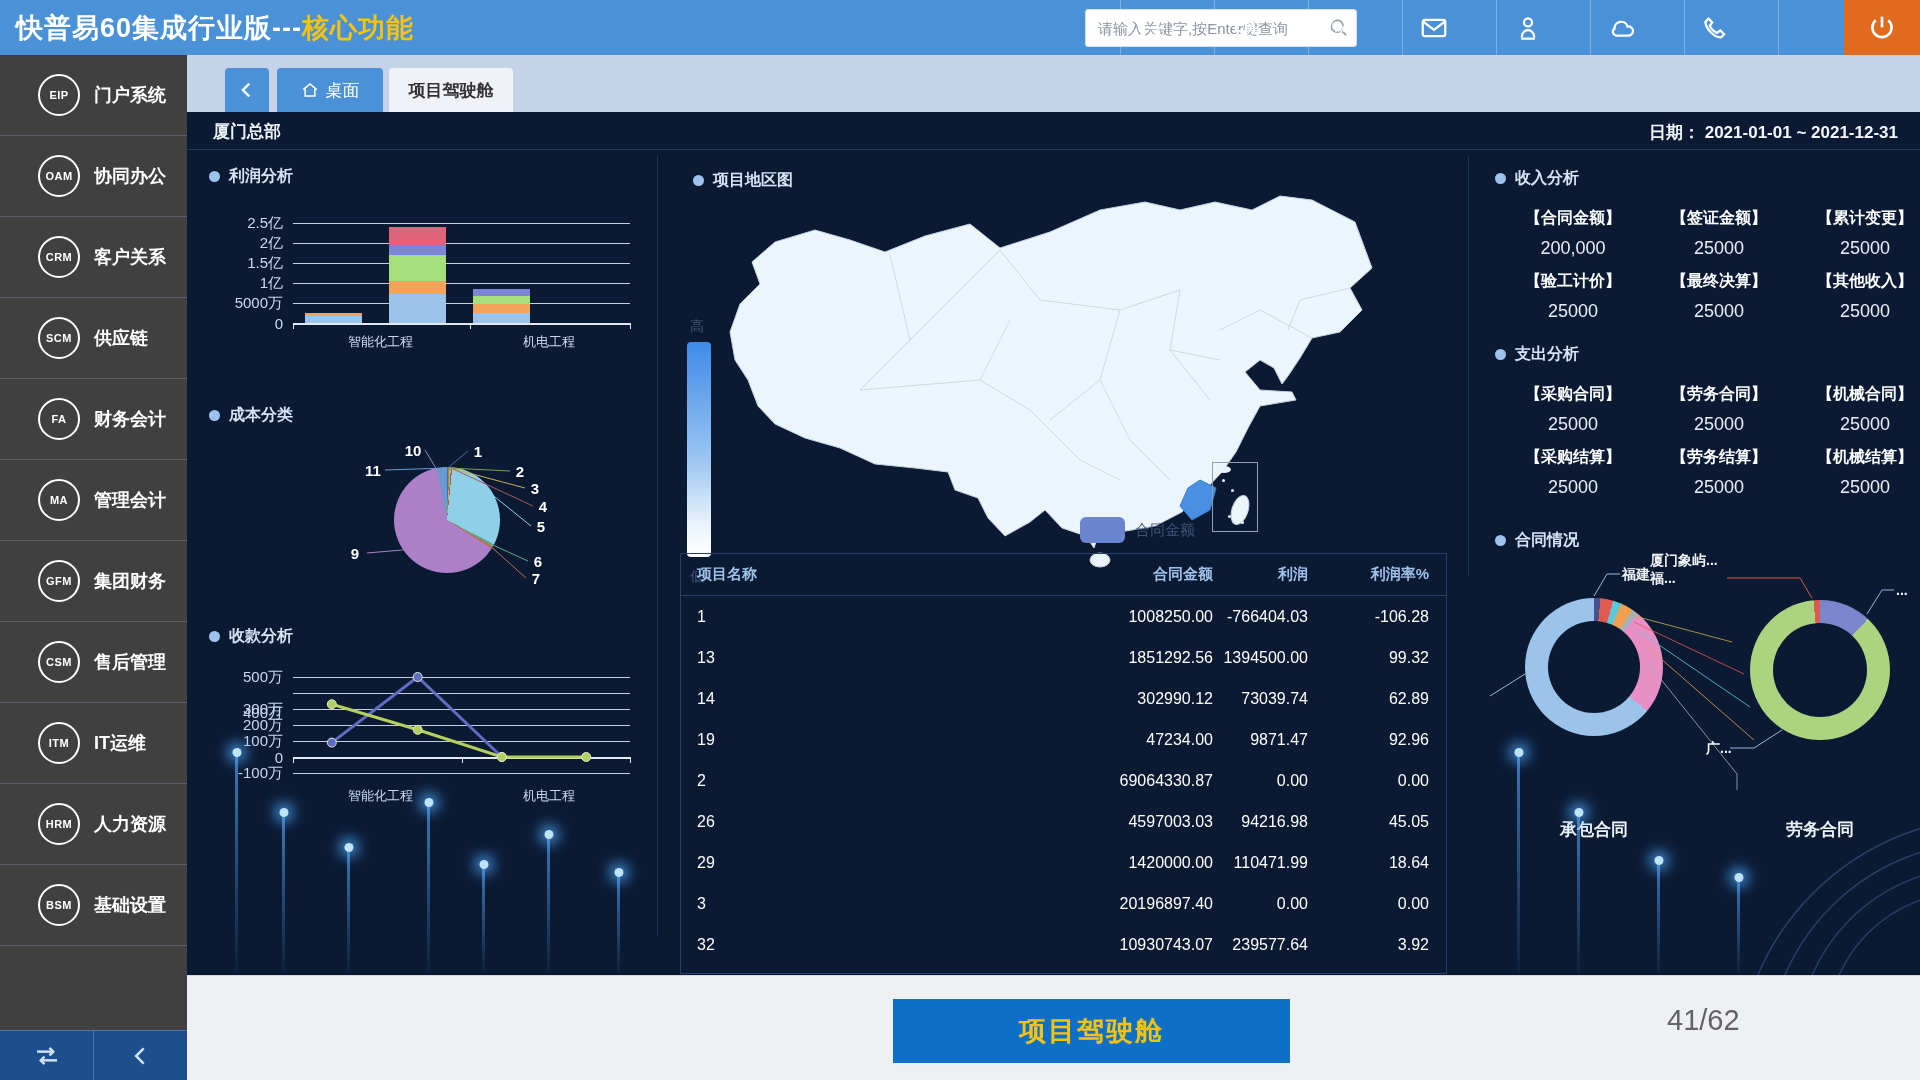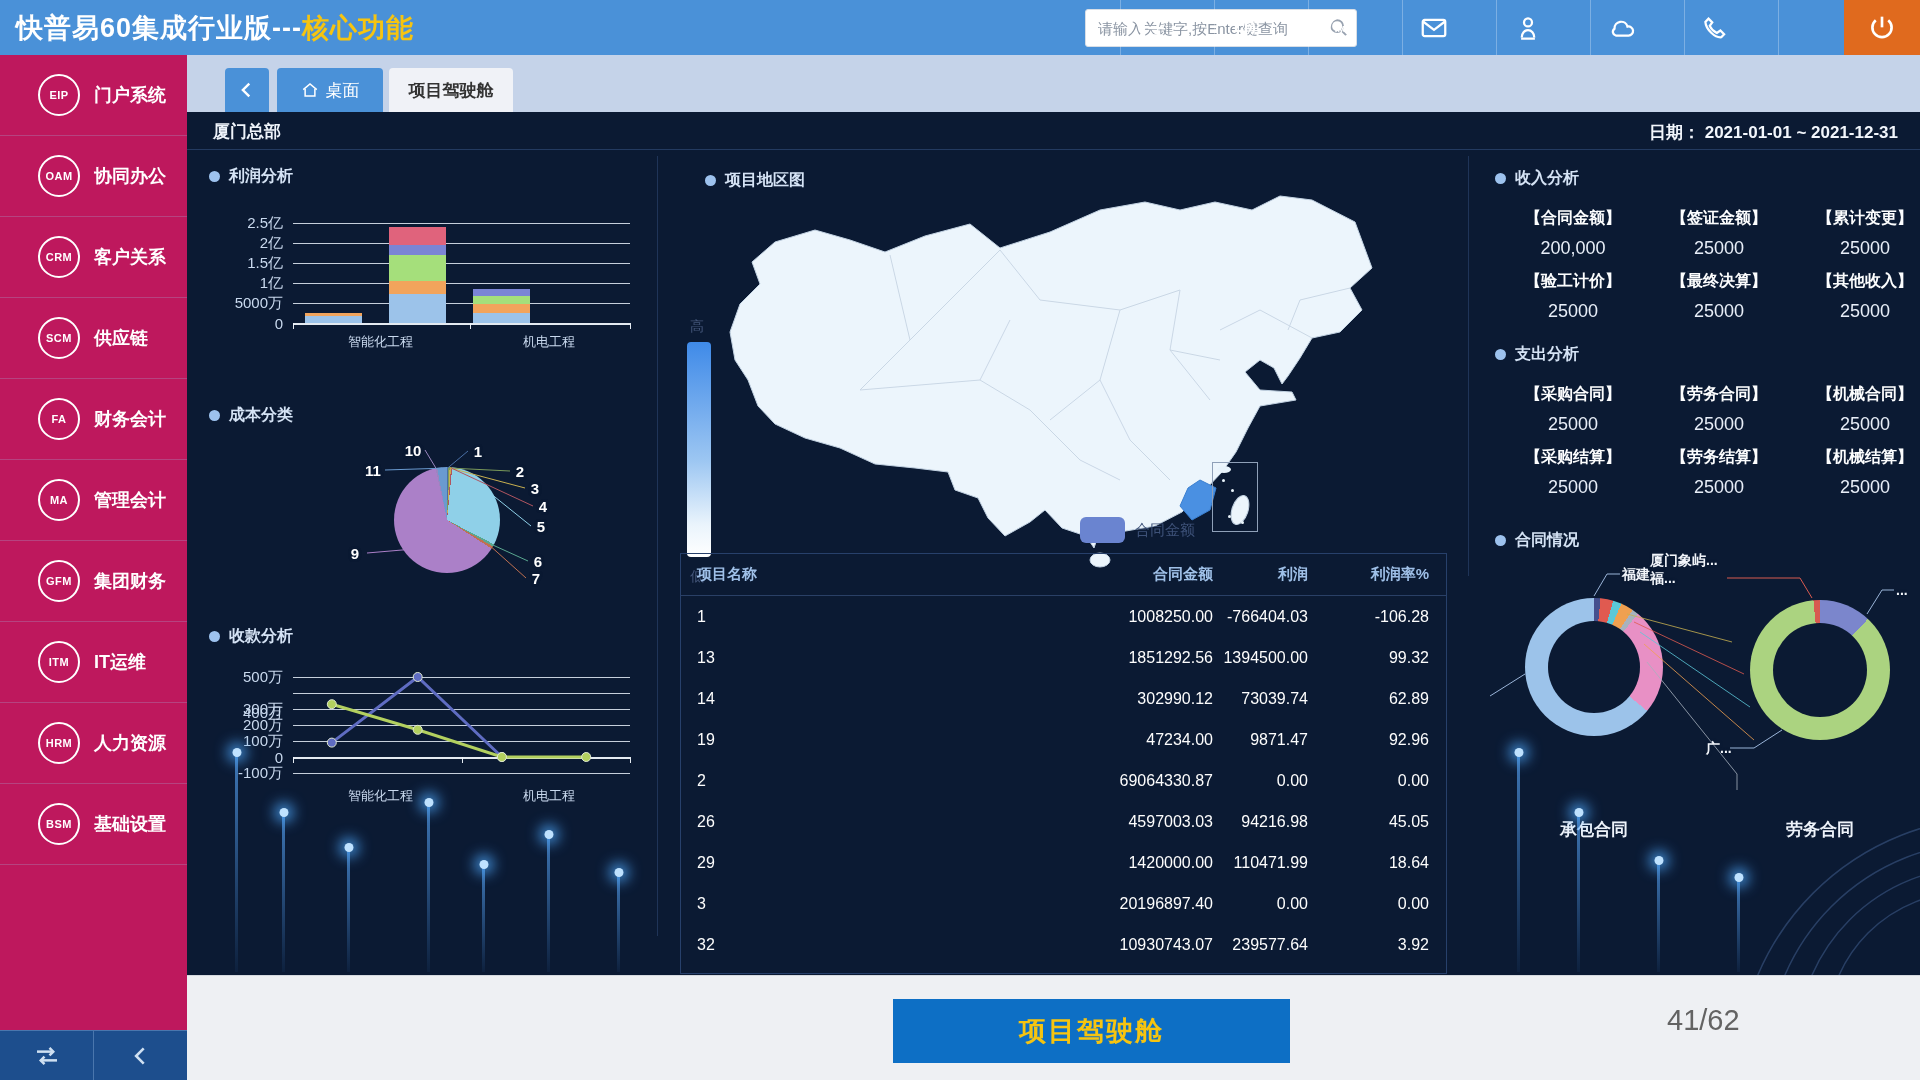--- a/index.html
+++ b/index.html
@@ -15,21 +15,21 @@
   .searchbox { position:absolute; left:1085px; top:9px; width:272px; height:38px; background:#fff; border:1px solid #d8dee6; border-radius:3px; display:flex; align-items:center; }
   .searchbox input { flex:1; border:none; outline:none; font-size:15px; color:#333; padding:0 4px 0 12px; background:transparent; font-family:inherit; }
   .searchbox input::placeholder { color:#8a94a2; }
   .searchbox .s-icon { width:34px; display:flex; justify-content:center; }
   #topIcons { position:absolute; right:0; top:0; height:55px; display:flex;gap:32px; }
   .top-icon { width:62px; height:55px; display:flex; align-items:center; justify-content:center; border-left:1px solid rgba(255,255,255,0.28); cursor:pointer; }
   .top-icon.blank { width:34px; }
   .top-icon.power { width:76px; background:#e06a1e; border-left:none; }
 
   
-  #sidebar { position:absolute; left:0; top:55px; width:187px; height:1025px; background:#be185d; z-index:20; }
+  #sidebar { position:absolute; left:0; top:55px; width:187px; height:1025px; background:#404040; z-index:20; }
   .side-item { position:relative; height:81px; display:flex; align-items:center; border-bottom:1px solid rgba(160,195,235,0.25); cursor:pointer; }
   .side-item .circ { width:42px; height:42px; margin-left:38px; border:2px solid #ffffff; border-radius:50%; color:#fff; font-size:11px; font-weight:bold; display:flex; align-items:center; justify-content:center; letter-spacing:0.5px; }
   .side-item .lbl { margin-left:14px; color:#ffffff; font-size:18px; font-weight:bold; }
   .side-item.active { box-shadow:inset 0 0 0 3px #e8821e; }
   #sideFooter { position:absolute; left:0; top:1030px; width:187px; height:50px; background:#1d4e8d; border-top:1px solid rgba(160,195,235,0.35); display:flex; z-index:21; }
   .sf-btn { flex:1; display:flex; align-items:center; justify-content:center; cursor:pointer; }
   .sf-btn:first-child { border-right:1px solid rgba(160,195,235,0.35); }
 
   
   #tabbar { position:absolute; left:187px; top:55px; width:1733px; height:57px; background:#c5d3e9; z-index:10; }
@@ -194,20 +194,24 @@
         <span class="circ">FA</span>
         <span class="lbl">财务会计</span>
       </div>
       <div class="side-item">
         <span class="circ">MA</span>
         <span class="lbl">管理会计</span>
       </div>
       <div class="side-item">
         <span class="circ">GFM</span>
         <span class="lbl">集团财务</span>
+      </div>
+      <div class="side-item">
+        <span class="circ">CSM</span>
+        <span class="lbl">售后管理</span>
       </div>
       <div class="side-item">
         <span class="circ">ITM</span>
         <span class="lbl">IT运维</span>
       </div>
       <div class="side-item">
         <span class="circ">HRM</span>
         <span class="lbl">人力资源</span>
       </div>
       <div class="side-item">
@@ -362,21 +366,21 @@
             <circle cx="208.7" cy="109.8" r="4.5" fill="#b3d05f" stroke="#dfe8d0" stroke-width="1"></circle>
             <circle cx="292.9" cy="137.0" r="4.5" fill="#b3d05f" stroke="#dfe8d0" stroke-width="1"></circle>
             <circle cx="377.2" cy="137.0" r="4.5" fill="#b3d05f" stroke="#dfe8d0" stroke-width="1"></circle>
           </svg>
           <div class="cat-lbl" style="left: 171.62px; top: 167px;">智能化工程</div>
           <div class="cat-lbl" style="left: 340.12px; top: 167px;">机电工程</div>
         </div>
     </div>
 
     <div class="panel" id="p-map" style="left:490px; top:44px; width:790px; height:395px;">
-      <div class="ptitle" style="left:28px; top:14px;justify-content:flex-end;">
+      <div class="ptitle" style="left:16px; top:14px;justify-content:flex-end;">
           <span class="dot"></span>
           <span>项目地区图</span>
         </div>
       <div class="map-hl" style="left:13px; top:162px; position:absolute;">高</div>
       <div id="gradbar" style="left:10px; top:186px;"></div>
       <div class="map-hl" style="left:13px; top:412px; position:absolute;">低</div>
 
       <svg id="chinaMap" width="720" height="390" viewBox="0 0 720 390" style="position:absolute; left:23px; top:24px;">
         <path d="M612,20 L655,42 672,88 650,108 662,130 640,152 612,158 600,178 588,196 582,204 574,188 560,180 545,192 560,210 592,212 596,220 560,226 548,248 536,272 522,292 505,310 482,332 455,346 420,352 398,356 394,368 386,356 362,348 345,330 330,342 305,356 288,338 278,318 255,310 248,292 215,288 175,284 140,268 105,258 75,244 58,226 48,200 35,180 30,152 40,124 60,104 52,82 75,62 115,50 150,60 185,72 225,56 270,44 300,68 350,52 400,30 445,22 480,30 515,22 552,30 580,16 Z" fill="#ecf5fc" stroke="#c2d2e2" stroke-width="1"></path>
         <g fill="none" stroke="#c8d6e4" stroke-width="1" opacity="0.95">

